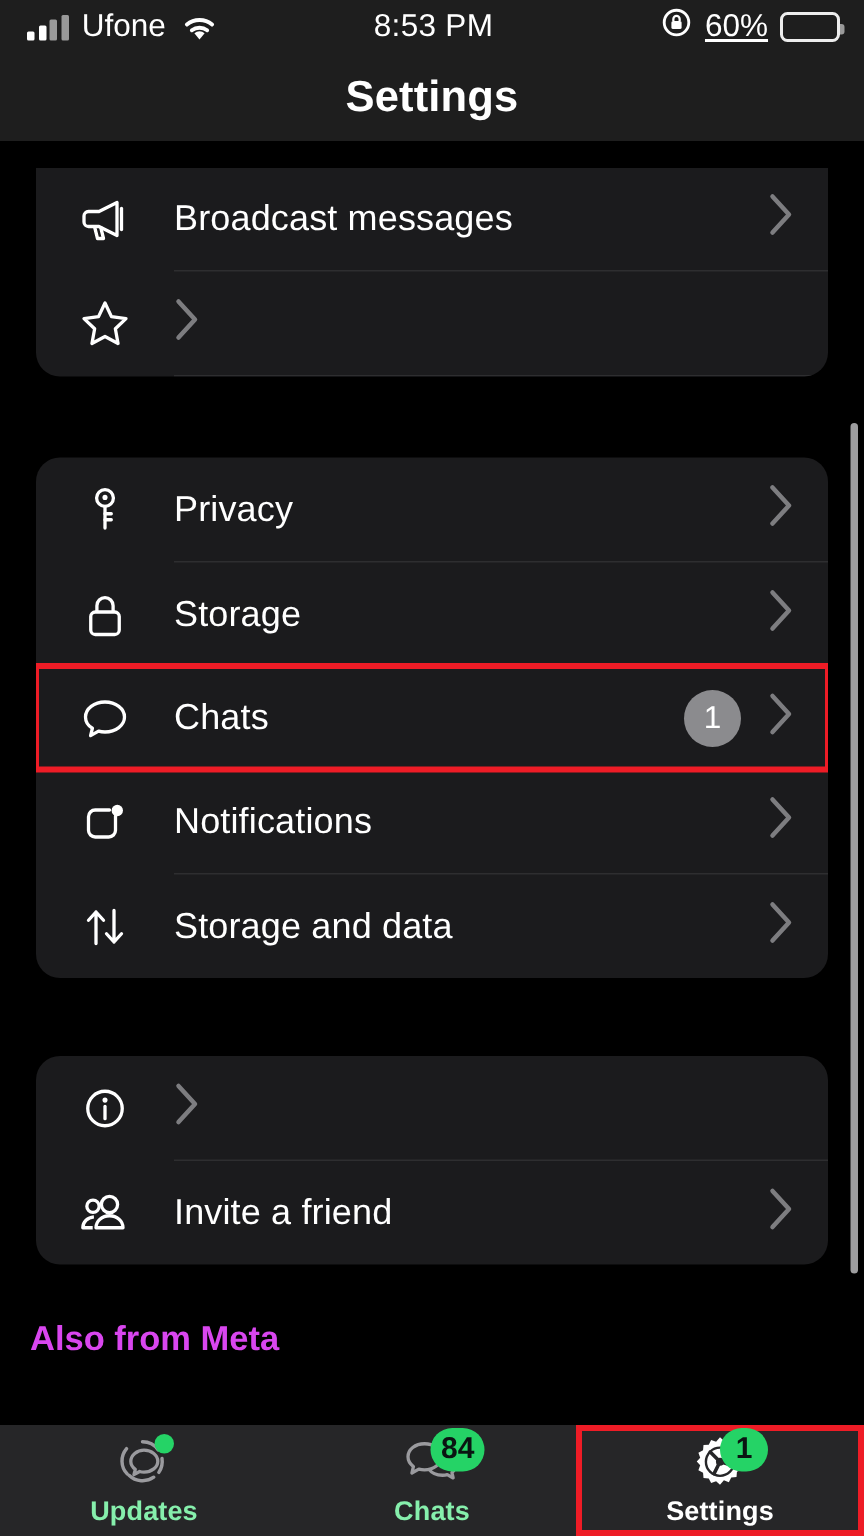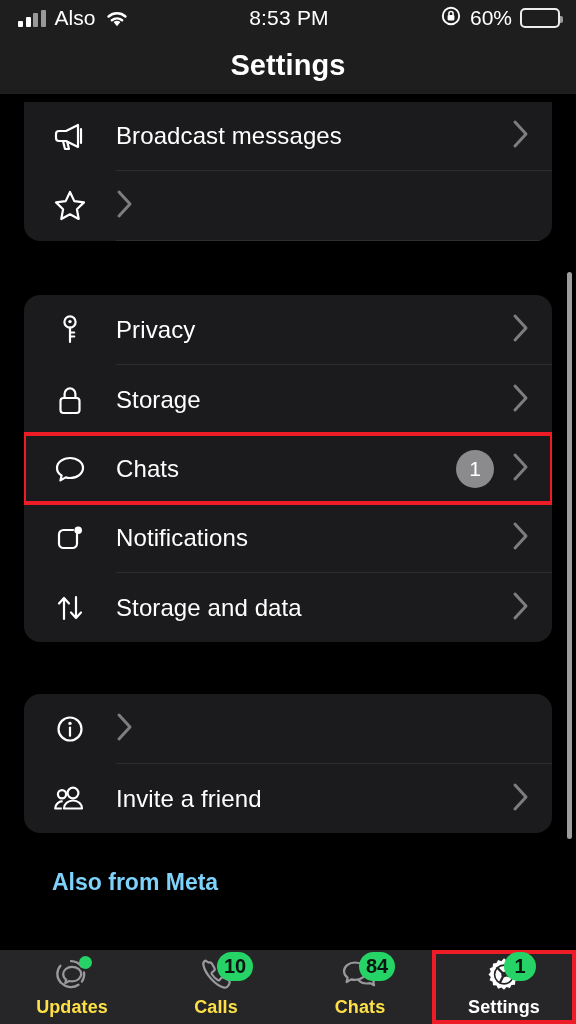--- a/index.html
+++ b/index.html
@@ -36,21 +36,21 @@
   .sb-left {
     display: flex; align-items: center; gap: 9px;
     padding-left: 18px; flex: 1;
   }
   .sb-center {
     display: flex; align-items: center; justify-content: center;
     letter-spacing: 0.2px;
   }
   .sb-right {
     display: flex; align-items: center; justify-content: flex-end;
-    gap: 8px; padding-right: 16px; flex: 1;
+    gap: 8px; padding-right: 16px; flex: 1; text-decoration: underline;
   }
   .signal-bars { display: flex; align-items: flex-end; gap: 2.5px; height: 17px; }
   .signal-bars i { display: block; width: 5px; background: #ffffff; border-radius: 1px; }
   .signal-bars i:nth-child(1) { height: 6px; }
   .signal-bars i:nth-child(2) { height: 10px; }
   .signal-bars i:nth-child(3) { height: 14px; opacity: .55; }
   .signal-bars i:nth-child(4) { height: 17px; opacity: .55; }
   .carrier-label { font-size: 21px; font-weight: 400; }
   .wifi-icon { display: block; }
   .time-label { font-size: 21px; font-weight: 500; }
@@ -78,21 +78,21 @@
     display: flex; align-items: center; justify-content: center;
   }
   .nav-title {
     color: #ffffff; font-size: 29px; font-weight: 700;
     letter-spacing: 0.1px;
   }
 
   
   .content {
     position: absolute;
-    top: 102px; left: 0;
+    top: 112px; left: 0;
     width: 576px;
     height: 856px;
     background: #000000;
     overflow: hidden;
   }
 
   .card {
     background: #1b1b1d;
     border-radius: 16px;
     margin: 0 24px;
@@ -140,24 +140,24 @@
   }
 
   
   .row.highlight {
     outline: 4px solid #ee1c26;
     outline-offset: -2px;
     z-index: 3;
   }
 
   .section-label {
-    color: #7dd3fc;
+    color: #d946ef;
     font-size: 23px;
     font-weight: 600;
-    padding: 36px 0 0 52px;
+    padding: 36px 0 0 20px;
   }
 
   
   .scrollbar {
     position: absolute;
     right: 4px;
     top: 170px;
     width: 5px;
     height: 567px;
     background: #b9b9bb;
@@ -179,21 +179,21 @@
     flex: 1;
     height: 74px;
     display: flex;
     flex-direction: column;
     align-items: center;
     justify-content: center;
     gap: 3px;
   }
   .tab-icon-wrap { position: relative; height: 38px; display:flex; align-items:center; justify-content:center; }
   .tab-label {
-    color: #fde047;
+    color: #86efac;
     font-size: 18px;
     font-weight: 600;
     letter-spacing: .1px;
   }
   .tab.active .tab-label { color: #ffffff; }
   .tab-badge {
     position: absolute;
     top: -4px; left: 20px;
     min-width: 32px; height: 29px;
     padding: 0 7px;
@@ -219,21 +219,21 @@
 <div class="phone">
 
   <div class="status-bar">
     <div class="sb-left">
       <span class="signal-bars">
         <i></i>
           <i></i>
           <i></i>
           <i></i>
       </span>
-      <span class="carrier-label">Also</span>
+      <span class="carrier-label">Ufone</span>
       <span>
         <svg class="wifi-icon" width="26" height="19" viewBox="0 0 26 19">
           <path d="M13 17.3l3.4-4.2a5.4 5.4 0 0 0-6.8 0z" fill="#fff"></path>
           <path d="M4.6 7.4a13 13 0 0 1 16.8 0" stroke="#fff" stroke-width="2.6" fill="none" stroke-linecap="round"></path>
           <path d="M7.9 11.2a8.4 8.4 0 0 1 10.2 0" stroke="#fff" stroke-width="2.6" fill="none" stroke-linecap="round"></path>
         </svg>
       </span>
     </div>
     <div class="sb-center">
       <span class="time-label">8:53 PM</span>
@@ -430,29 +430,20 @@
           <path d="M31 16.3a13 13 0 0 1-2.1 9.3" stroke="#9a9a9e" stroke-width="2.3" fill="none" stroke-linecap="round"></path>
           <path d="M25.5 28.8A13 13 0 0 1 9 27.5" stroke="#9a9a9e" stroke-width="2.3" fill="none" stroke-linecap="round"></path>
           <path d="M7.8 26.6C3.3 22 3.2 14.7 7.4 9.8" stroke="#9a9a9e" stroke-width="2.3" fill="none" stroke-linecap="round"></path>
           <path d="M19 10.8c5.1 0 9.2 3.3 9.2 7.3S24.1 25.4 19 25.4c-1 0-2-.1-2.9-.4l-3.8 2.1.9-3.5c-1.8-1.3-3-3.2-3-5.4 0-4 4.1-7.4 8.8-7.4z" stroke="#9a9a9e" stroke-width="2.2" fill="none" stroke-linejoin="round"></path>
         </svg>
         <span class="tab-dot"></span>
       </span>
       <span class="tab-label">Updates</span>
     </div>
 
-    <div class="tab">
-      <span class="tab-icon-wrap">
-        <svg width="38" height="38" viewBox="0 0 38 38">
-          <path d="M11.6 6.6c1.3-.6 2.6-.2 3.3 1l2.4 4.2c.7 1.2.4 2.6-.7 3.4l-1.6 1.2c-.5.4-.6 1-.3 1.6a19 19 0 0 0 6.3 6.3c.6.3 1.2.2 1.6-.3l1.2-1.6c.8-1.1 2.2-1.4 3.4-.7l4.2 2.4c1.2.7 1.6 2 1 3.3l-1 2c-.8 1.7-2.6 2.6-4.4 2.2C19.4 29.8 8.2 18.6 6.4 9c-.4-1.8.5-3.6 2.2-4.4z" stroke="#9a9a9e" stroke-width="2.2" fill="none" stroke-linejoin="round"></path>
-        </svg>
-        <span class="tab-badge">10</span>
-      </span>
-      <span class="tab-label">Calls</span>
-    </div>
 
 
     <div class="tab">
       <span class="tab-icon-wrap">
         <svg width="42" height="38" viewBox="0 0 42 38">
           <path d="M16 6.5c6.2 0 11.2 3.9 11.2 8.7s-5 8.7-11.2 8.7c-1.3 0-2.6-.2-3.8-.5l-4.6 2.6 1-4.3C6.3 20 5 17.6 5 15.2 5 10.4 9.8 6.5 16 6.5z" stroke="#9a9a9e" stroke-width="2.2" fill="none" stroke-linejoin="round"></path>
           <path d="M28 12.4c5 .6 8.8 4 8.8 8.1 0 2-.9 3.8-2.5 5.2l.8 3.6-3.9-2.2c-1 .3-2.1.4-3.2.4-4 0-7.4-1.7-9.1-4.1" stroke="#9a9a9e" stroke-width="2.2" fill="none" stroke-linejoin="round"></path>
         </svg>
         <span class="tab-badge">84</span>
       </span>

